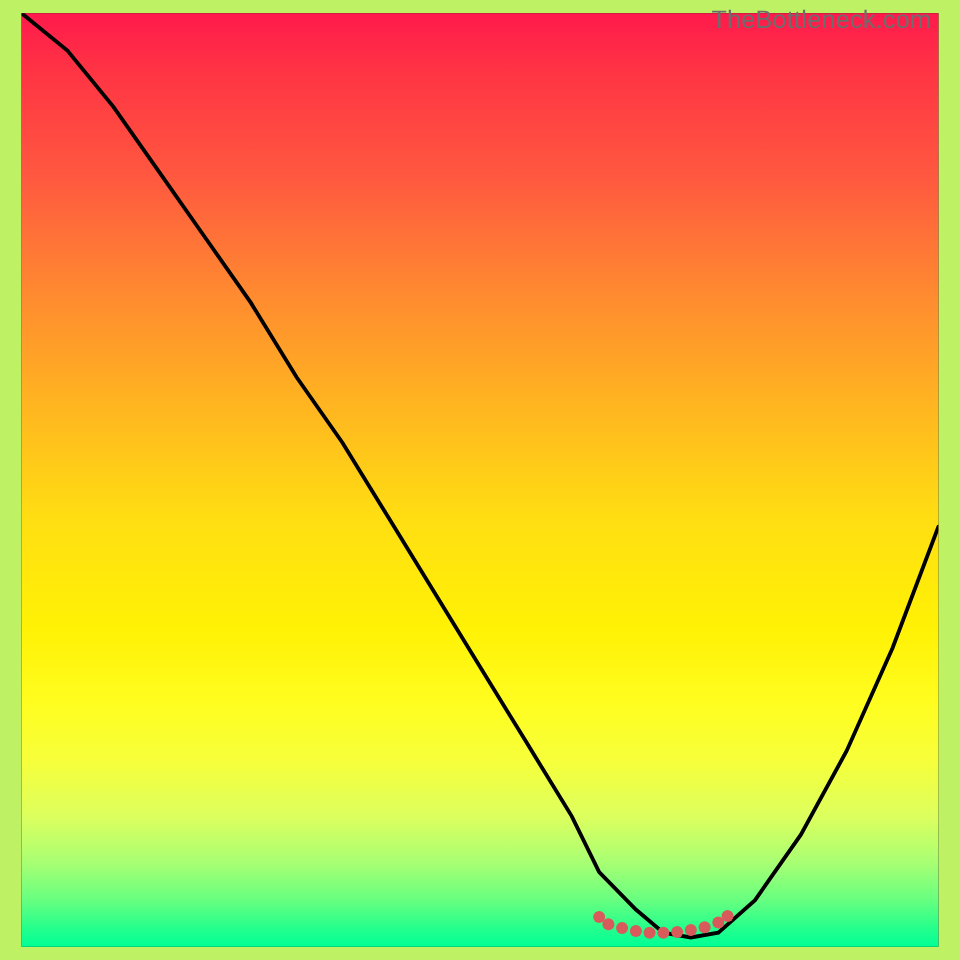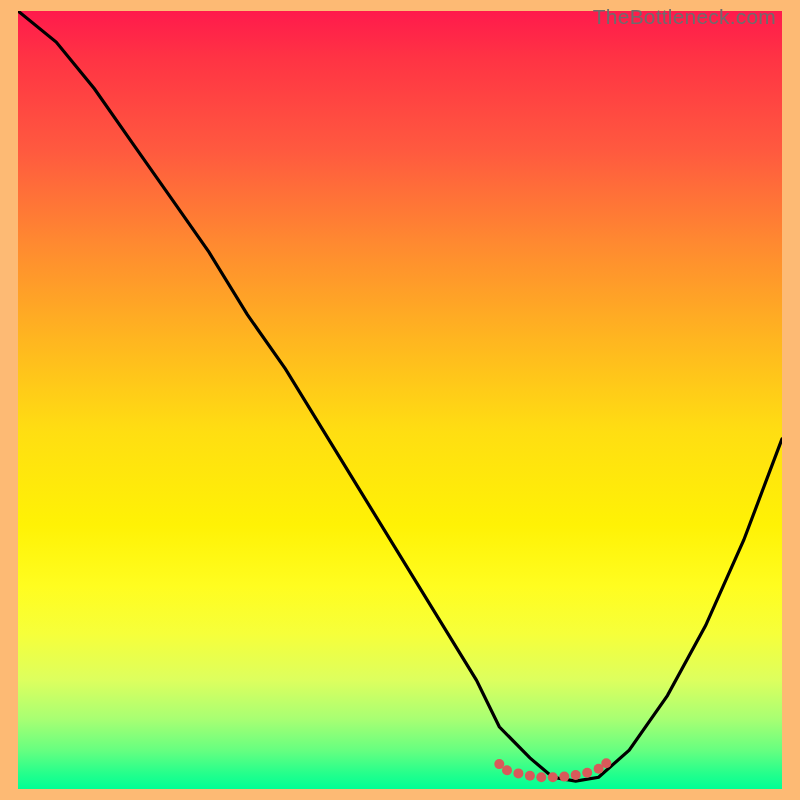--- a/index.html
+++ b/index.html
@@ -8,21 +8,21 @@
     width: 800px;
     height: 800px;
     background: #000;
     font-family: Arial, Helvetica, sans-serif;
     overflow: hidden;
   }
   .stage {
     position: relative;
     width: 800px;
     height: 800px;
-    background: #fdba74;
+    background: #bef264;
   }
   .plot-frame {
     position: absolute;
     left: 18px;
     top: 11px;
     width: 764px;
     height: 778px;
     background: #000;
   }
   .gradient {

